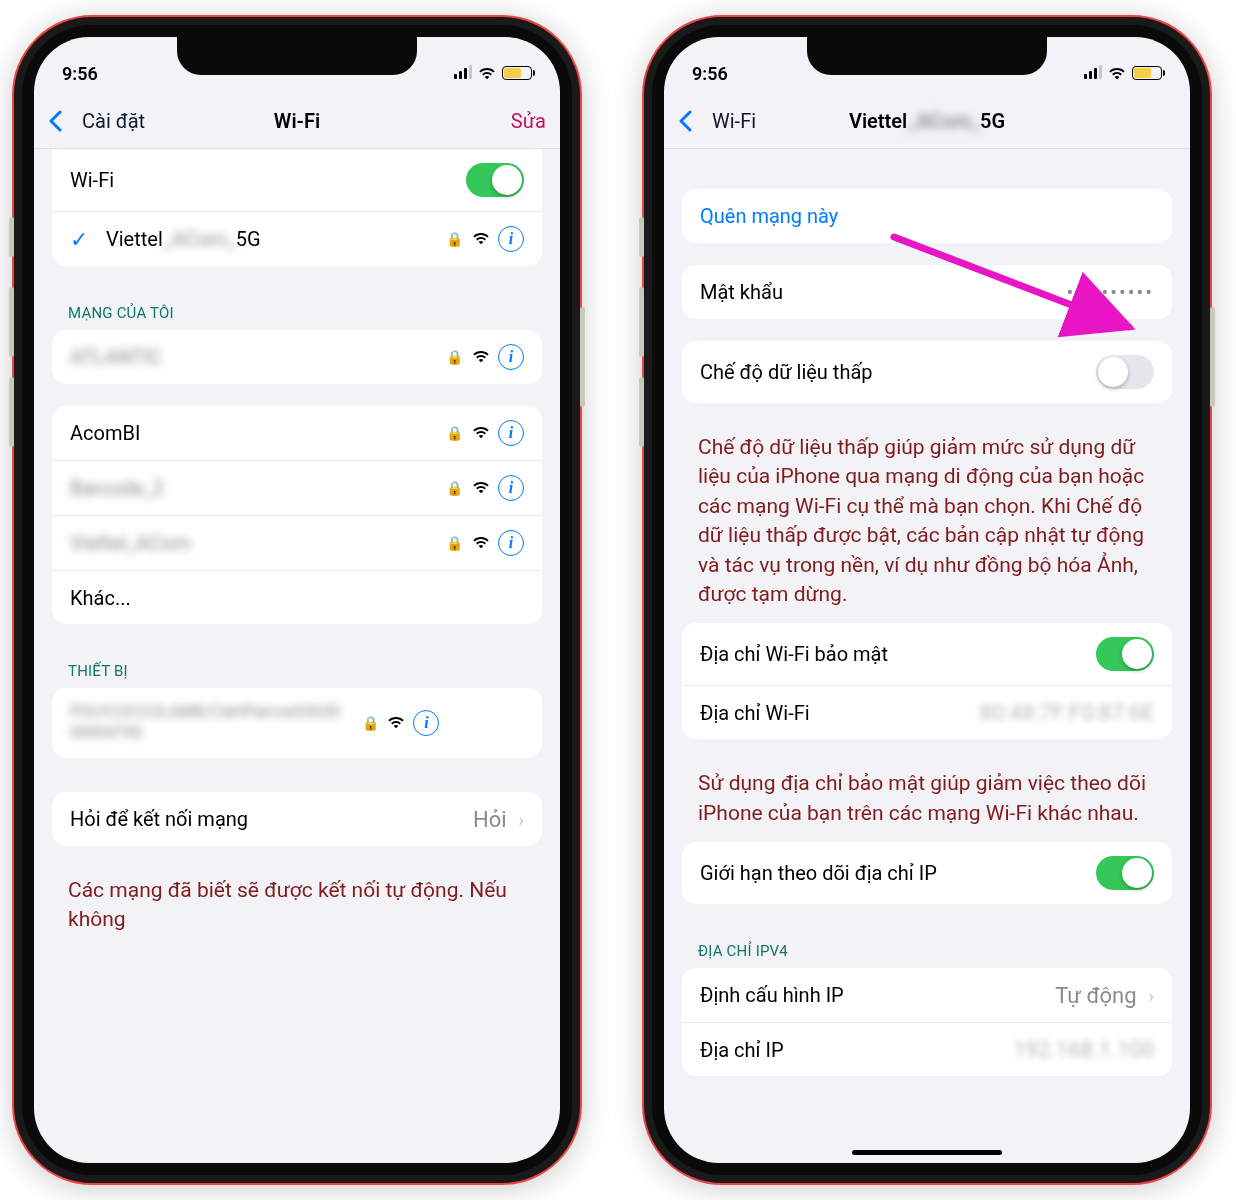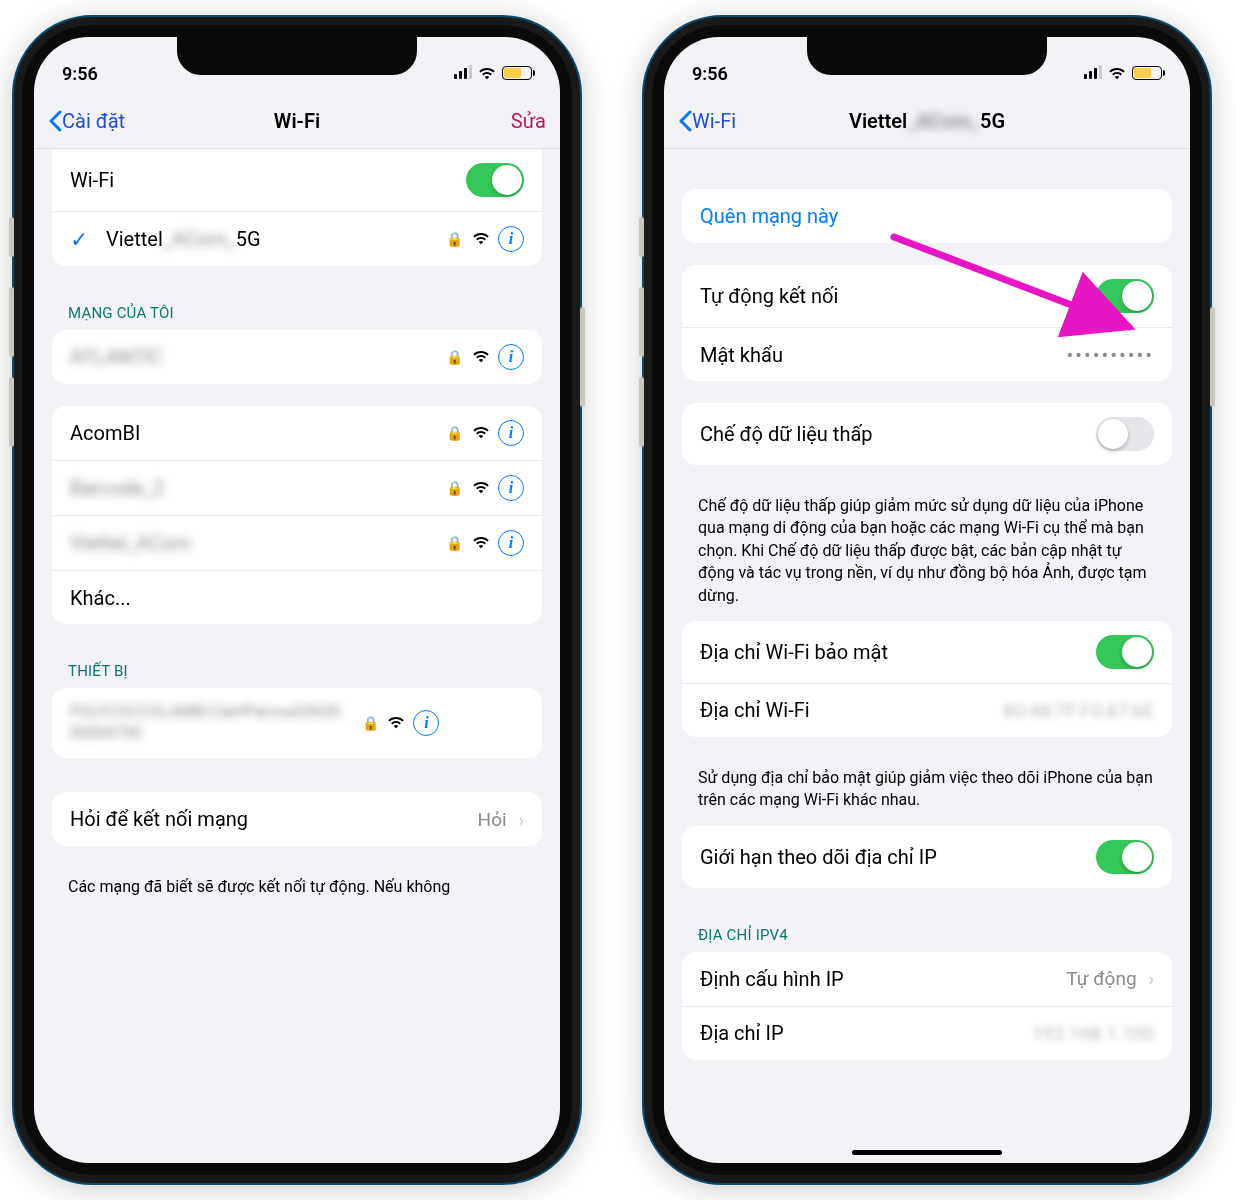--- a/index.html
+++ b/index.html
@@ -10,21 +10,21 @@
     height: 1200px;
     position: relative;
     font-size: 19px;
   }
   .phone {
     position: absolute;
     width: 570px;
     height: 1170px;
     top: 15px;
     border-radius: 80px;
-    border: 2px solid #0c4a6e;
+    border: 2px solid #ef4444;
     background: #1a1a1a;
     padding: 8px;
     box-shadow: 0 4px 30px rgba(0,0,0,.2);
   }
   .phone-left { left: 12px; }
   .phone-right { left: 642px; }
   .bezel {
     width: 100%; height: 100%;
     border-radius: 70px;
     background: #0a0a0a;
@@ -66,24 +66,24 @@
   .nav-bar {
     height: 56px;
     display: flex;
     align-items: center;
     padding: 0 14px;
     border-bottom: 1px solid rgba(0,0,0,0.08);
     background: #f2f2f7;
     position: relative;
   }
   .nav-back {
-    color: #1d4ed8;
+    color: #0f172a;
     display: flex;
     align-items: center;
-    gap: 0;
+    gap: 20px;
     font-size: 20px;
   }
   .nav-title {
     position: absolute;
     left: 0; right: 0;
     text-align: center;
     font-weight: 600;
     font-size: 20px;
     pointer-events: none;
   }
@@ -106,36 +106,36 @@
     font-size: 15px;
     color: #0f766e;
     text-transform: uppercase;
     padding: 16px 34px 8px;
     letter-spacing: .2px;
     display: flex;
     align-items: center;
     gap: 6px;
   }
   .footer-text {
-    font-size: 16px;
-    color: #000000;
+    font-size: 21px;
+    color: #7f1d1d;
     padding: 8px 34px 14px;
     line-height: 1.4;
   }
   .row {
     display: flex;
     align-items: center;
     padding: 14px 18px;
     min-height: 54px;
     gap: 12px;
   }
   .row + .row { border-top: 1px solid rgba(0,0,0,0.08); }
   .row-label { flex: 0 0 auto; font-size: 20px; }
   .row-label.grow { flex: 1 1 auto; }
-  .row-value { color: #8a8a8e; font-size: 19px; text-align: right; }
+  .row-value { color: #8a8a8e; font-size: 22px; text-align: right; }
   .toggle {
     width: 58px; height: 34px;
     border-radius: 17px;
     position: relative;
     flex-shrink: 0;
   }
   .toggle.on { background: #34c759; }
   .toggle.off { background: #e5e5ea; }
   .toggle::after {
     content: '';
@@ -389,24 +389,20 @@
       </div>
       <div class="content">
         <div style="height:40px"></div>
         <div class="group">
           <div class="row">
             <span class="forget">Quên mạng này</span>
           </div>
         </div>
         <div class="group">
           <div class="row">
-            <span class="row-label grow">Tự động kết nối</span>
-            <span class="toggle on"></span>
-          </div>
-          <div class="row">
             <span class="row-label grow">Mật khẩu</span>
             <span class="dots">••••••••••</span>
           </div>
         </div>
         <div class="group">
           <div class="row">
             <span class="row-label grow">Chế độ dữ liệu thấp</span>
             <span class="toggle off"></span>
           </div>
         </div>

